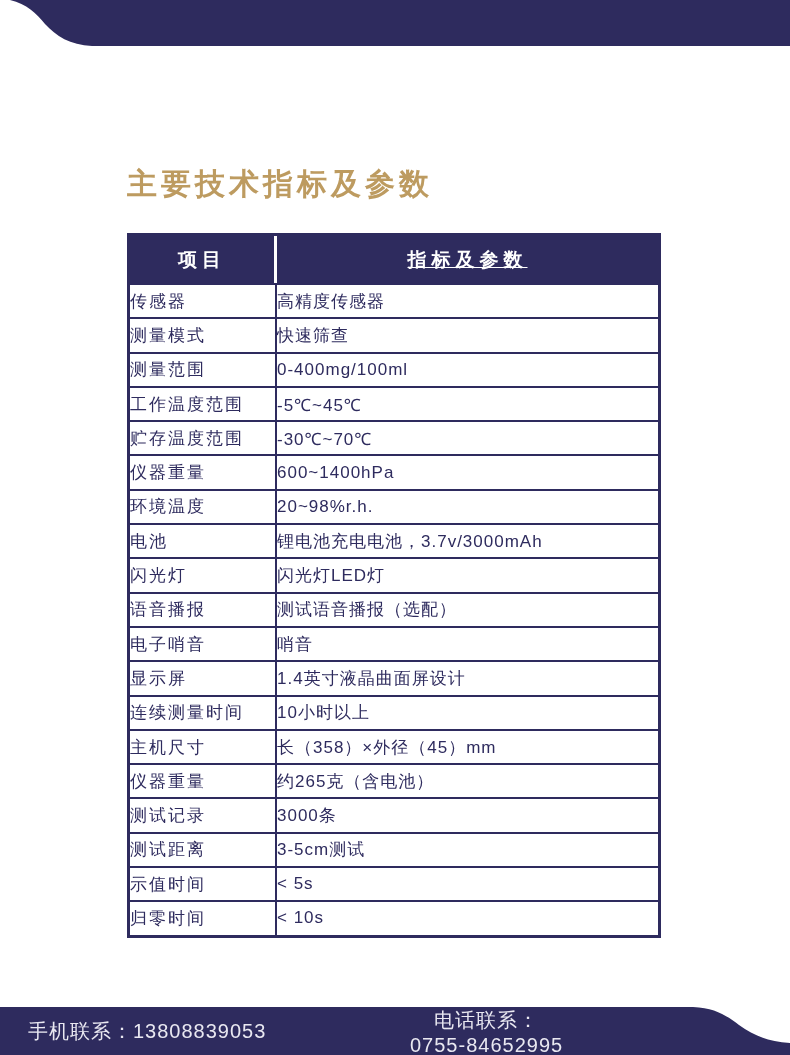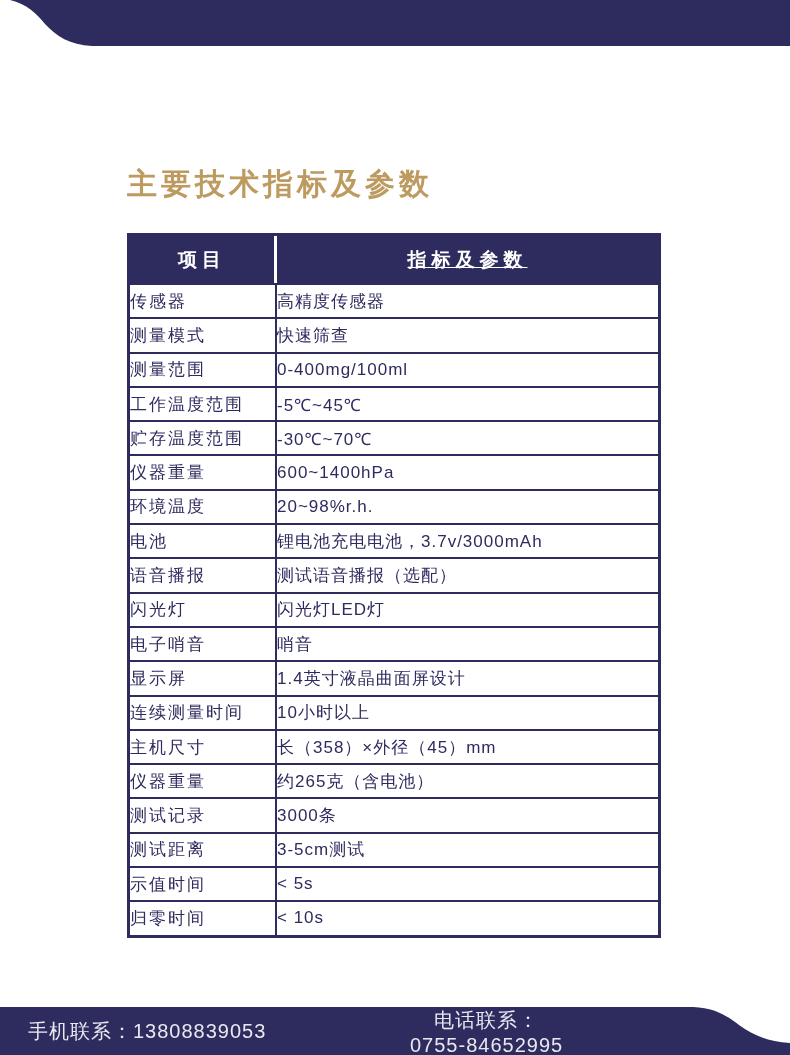--- a/index.html
+++ b/index.html
@@ -139,26 +139,26 @@
     </div>
     <div class="tr">
       <div class="td col-item">环境温度</div>
       <div class="td col-value">20~98%r.h.</div>
     </div>
     <div class="tr">
       <div class="td col-item">电池</div>
       <div class="td col-value">锂电池充电电池，3.7v/3000mAh</div>
     </div>
     <div class="tr">
+      <div class="td col-item">闪光灯</div>
+      <div class="td col-value">闪光灯LED灯</div>
+    </div>
+    <div class="tr">
       <div class="td col-item">语音播报</div>
       <div class="td col-value">测试语音播报（选配）</div>
-    </div>
-    <div class="tr">
-      <div class="td col-item">闪光灯</div>
-      <div class="td col-value">闪光灯LED灯</div>
     </div>
     <div class="tr">
       <div class="td col-item">电子哨音</div>
       <div class="td col-value">哨音</div>
     </div>
     <div class="tr">
       <div class="td col-item">显示屏</div>
       <div class="td col-value">1.4英寸液晶曲面屏设计</div>
     </div>
     <div class="tr">

